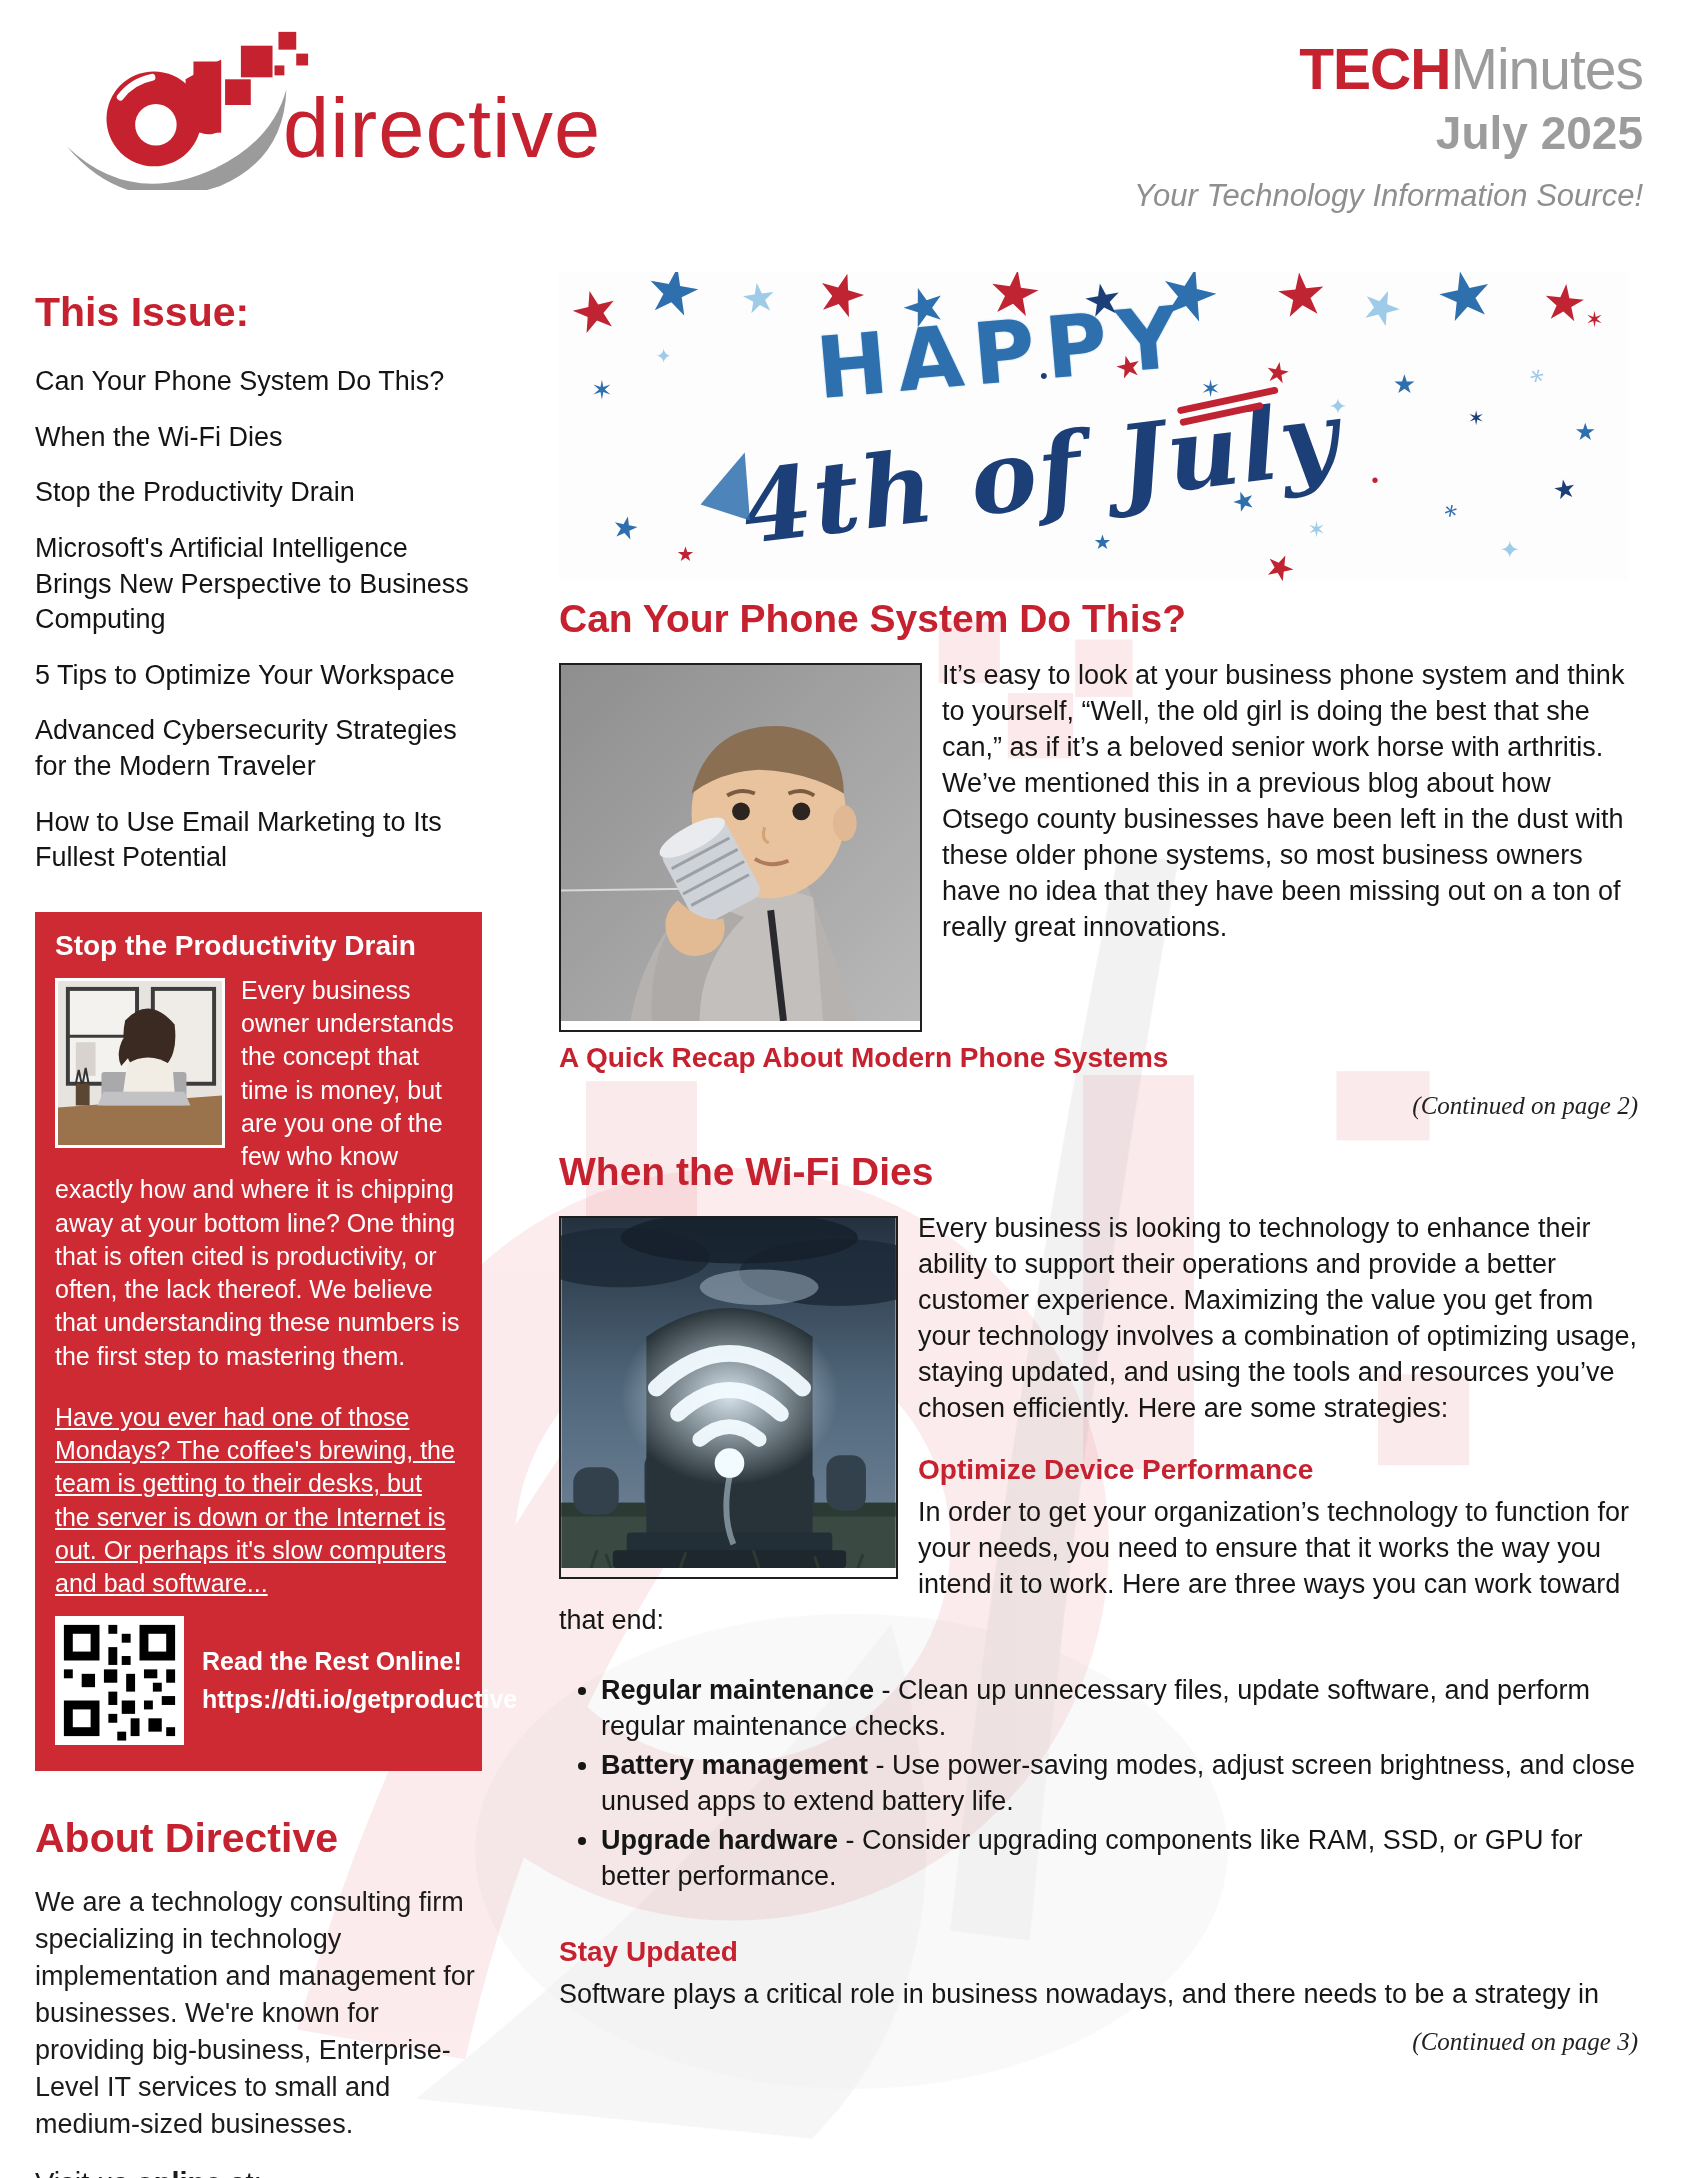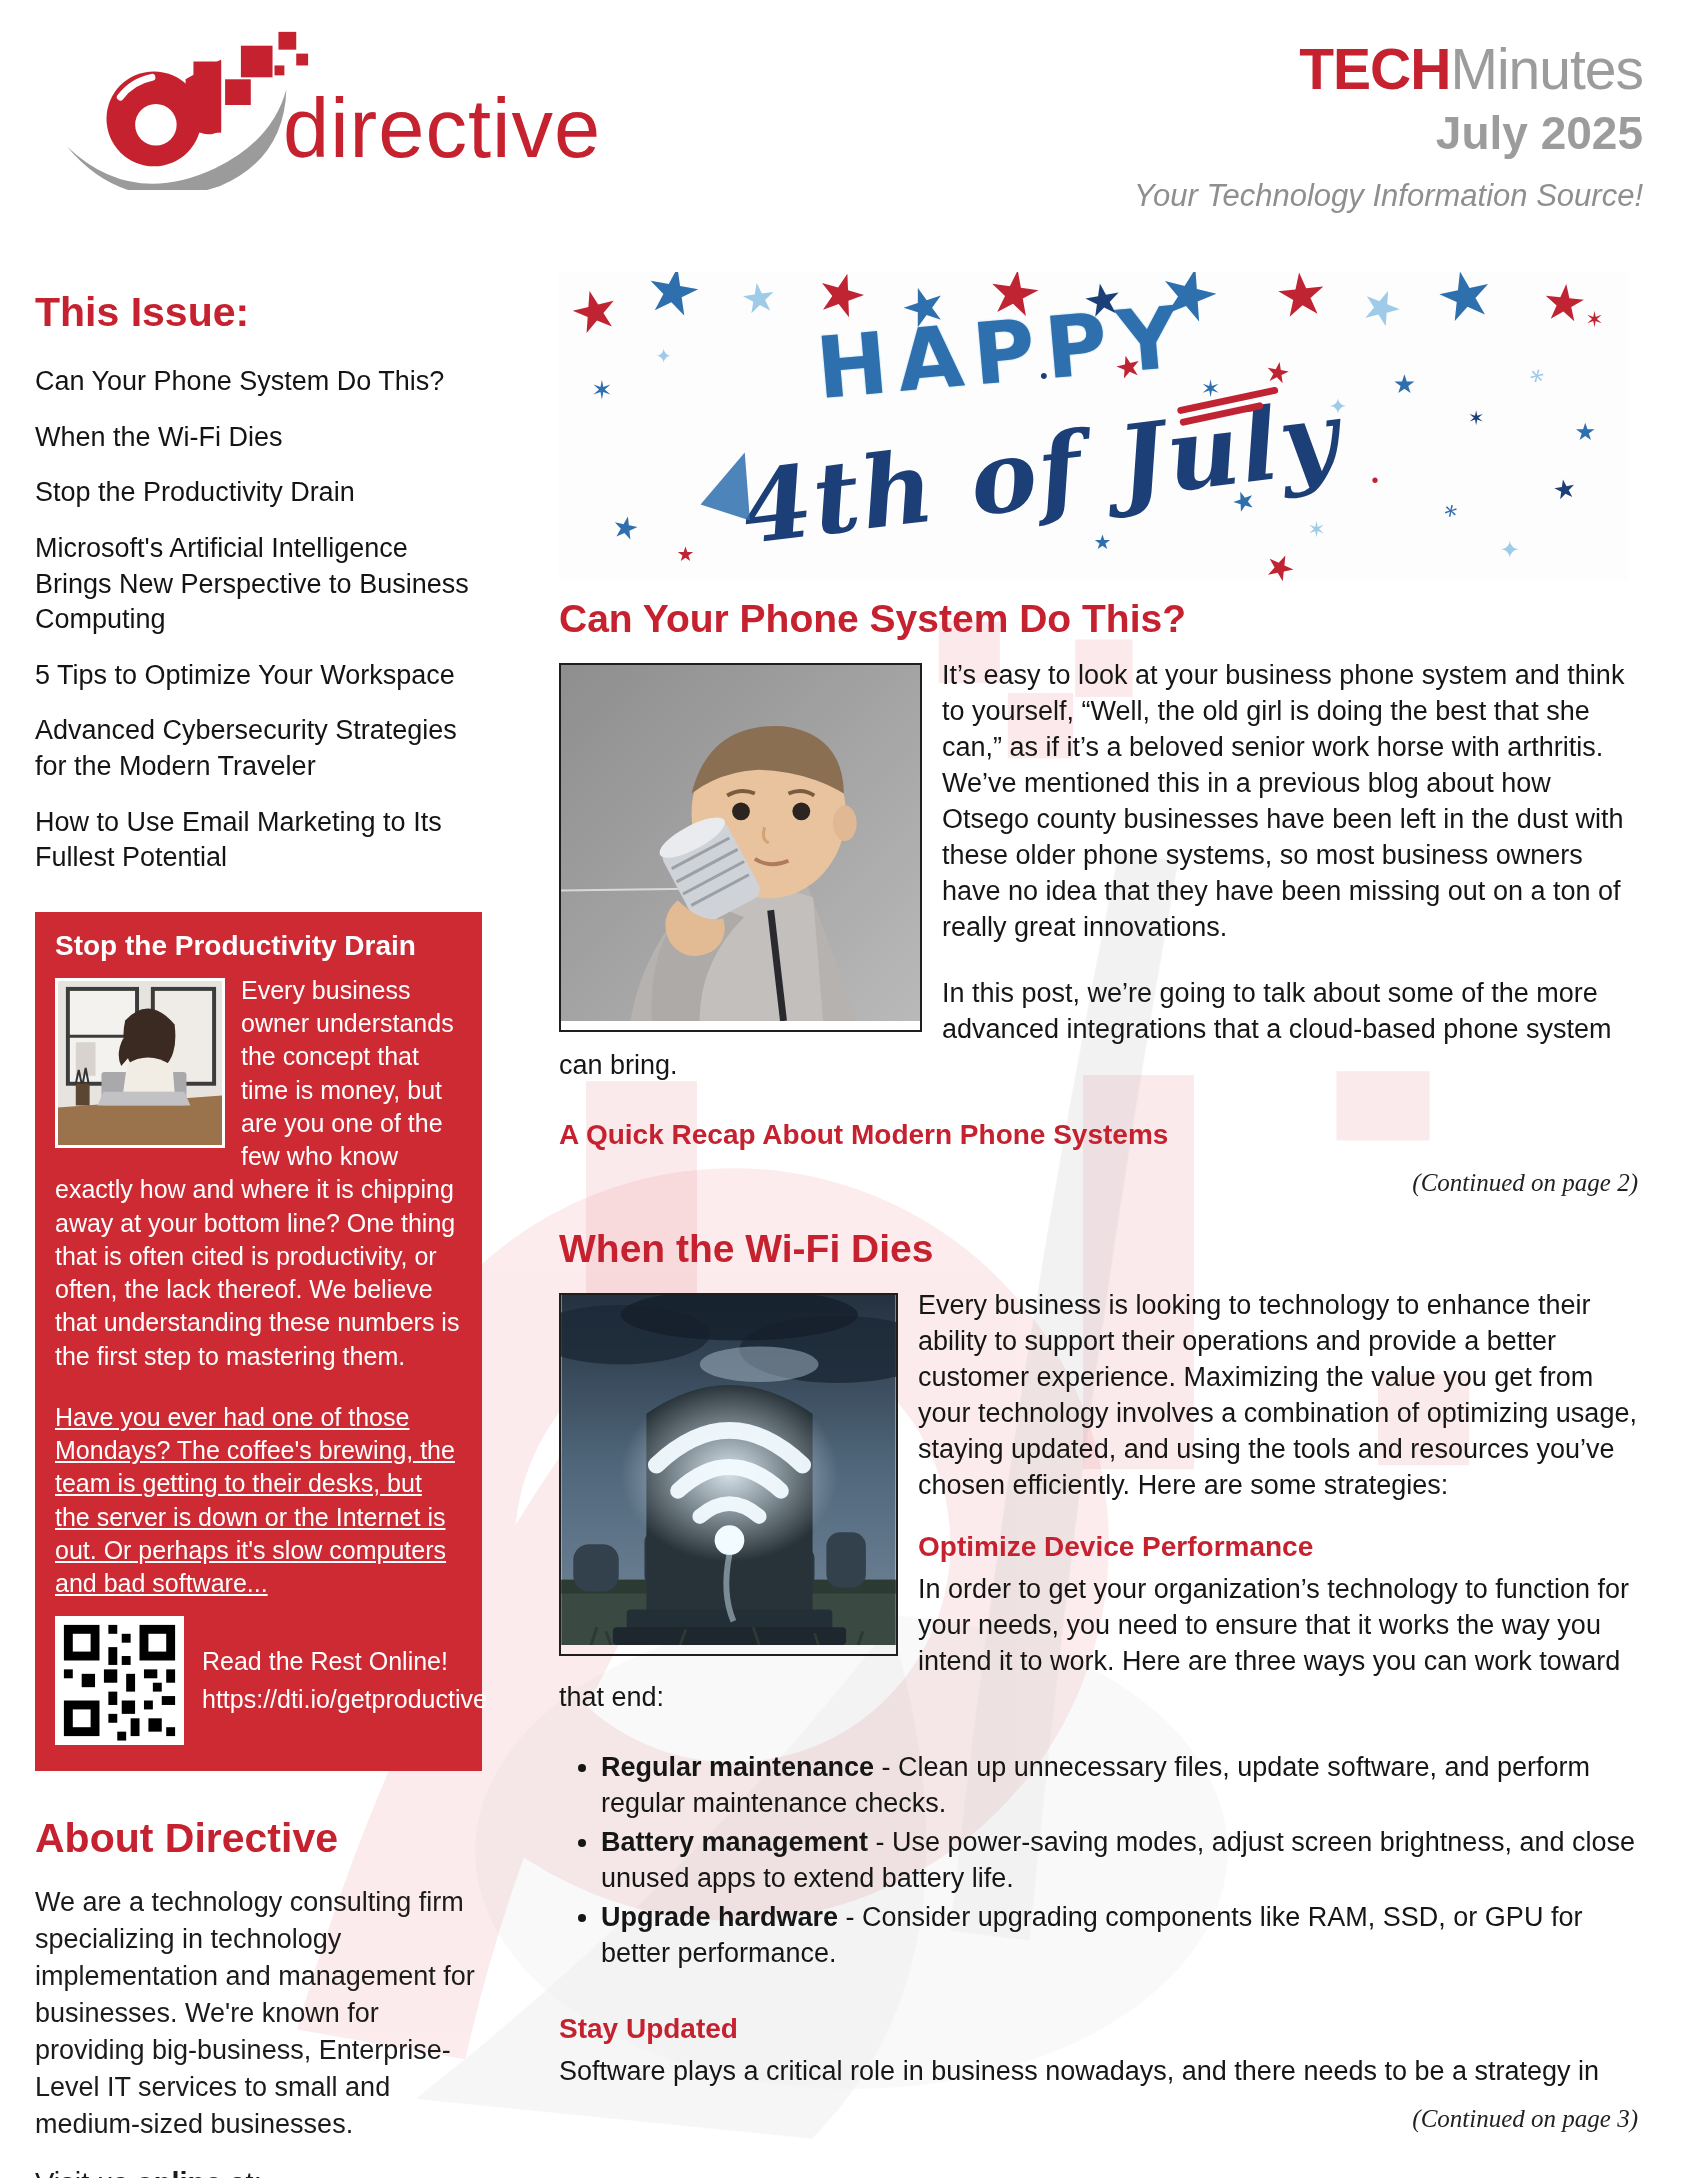--- a/index.html
+++ b/index.html
@@ -21,21 +21,21 @@
   .side-h{font-size:41px;font-weight:800;color:#c5212f;margin:0 0 28px 0;}
   .issue-item{font-size:27px;line-height:1.32;margin-bottom:20px;color:#141414;}
   .promo{margin-top:36px;background:#cd2a34;color:#fff;padding:16px 20px 26px 20px;}
   .promo-title{font-size:28px;font-weight:700;margin:2px 0 12px 0;}
   .promo-body{font-size:25px;line-height:1.33;}
   .promo-body p{margin:0;}
   .promo-body p + p{margin-top:28px;text-decoration:underline;}
   .promo-fig{float:left;width:170px;height:170px;border:3px solid #fff;margin:4px 16px 6px 0;}
   .qr-row{display:flex;align-items:center;margin-top:16px;clear:both;}
   .qr-box{width:129px;height:129px;background:#fff;flex:0 0 auto;}
-  .qr-labels{margin-left:18px;font-size:25px;font-weight:400;line-height:1.5;}
+  .qr-labels{margin-left:18px;font-size:25px;font-weight:700;line-height:1.5;}
   .about{margin-top:44px;}
   .about p{font-size:27px;line-height:1.37;margin:22px 0 0 0;}
   .visit{font-size:29px;margin-top:24px;}
   
   .main{left:559px;top:272px;width:1079px;}
   .banner{position:relative;width:1069px;height:309px;background:#fdfdfd;overflow:hidden;}
   .happy{position:absolute;left:24%;top:10%;font-size:85px;font-weight:800;color:#2e6fae;
          letter-spacing:10px;transform:rotate(-5deg);font-family:"DejaVu Sans",sans-serif;
          text-shadow:0 0 2px #9ecbe8;}
   .july{position:absolute;left:17%;top:46%;font-size:99px;font-weight:700;font-style:italic;
@@ -285,21 +285,20 @@
                 <line x1="114" y1="202" x2="184" y2="202"></line>
               <line x1="114" y1="216" x2="184" y2="216"></line>
                 <line x1="116" y1="230" x2="182" y2="230"></line>
             </g>
           </g>
 
           <path d="M118,238 q-20,18 -8,42 q16,22 42,10 q18,-12 12,-34 q-22,6 -46,-18 Z" fill="#e2bb95"></path>
         </svg>
       </div>
       <p>It’s easy to look at your business phone system and think to yourself, “Well, the old girl is doing the best that she can,” as if it’s a beloved senior work horse with arthritis. We’ve mentioned this in a previous blog about how Otsego county businesses have been left in the dust with these older phone systems, so most business owners have no idea that they have been missing out on a ton of really great innovations.</p>
-      <p class="p-gap">In this post, we’re going to talk about some of the more advanced integrations that a cloud-based phone system can bring.</p>
       <h3 class="art-h3 clearb">A Quick Recap About Modern Phone Systems</h3>
       <div class="continued">(Continued on page 2)</div>
     </div>
 
     <h1 class="art-h1" style="margin-top:26px;">When the Wi-Fi Dies</h1>
     <div class="art">
       <div class="fig">
         <svg width="335" height="350" viewBox="0 0 338 354">
           <defs>
             <linearGradient id="sky" x1="0" y1="0" x2="0" y2="1">

